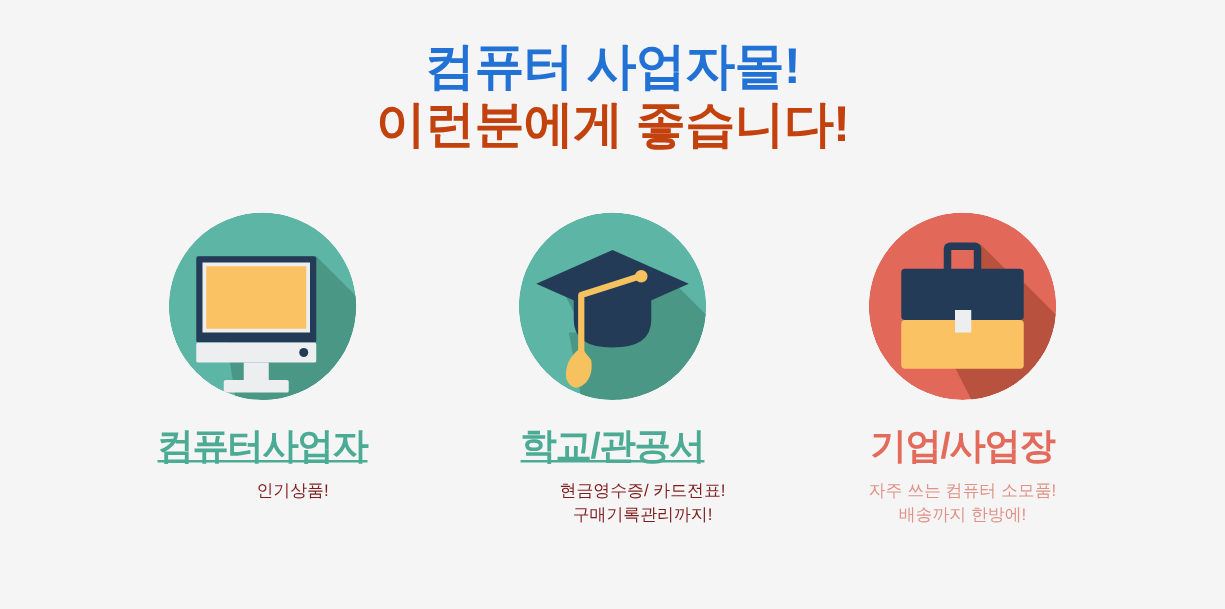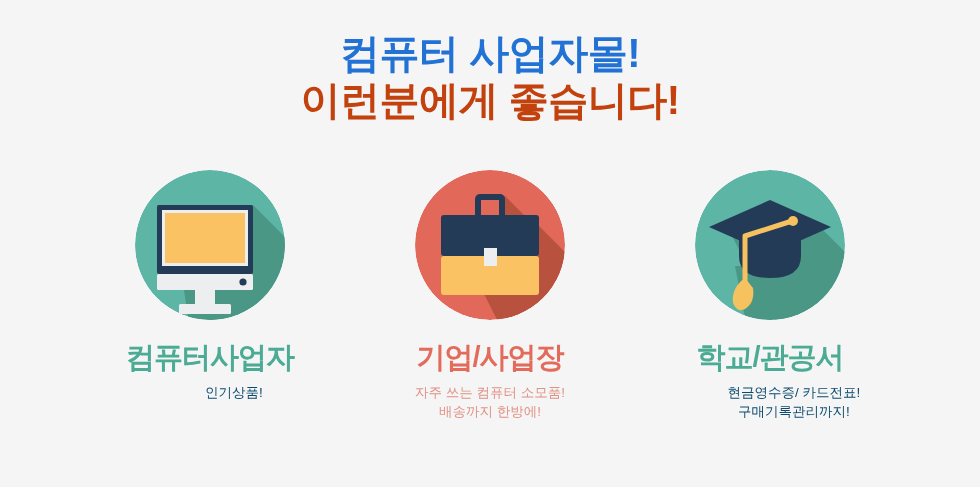--- a/index.html
+++ b/index.html
@@ -87,22 +87,22 @@
   }
   .col-sub {
     margin-top: 9px;
     font-size: 13.5px;
     line-height: 1.45;
     text-align: center;
     white-space: nowrap;
   }
   .col-sub span { display: block; }
 
-  .teal-heading  { color: #4cab95; }
-  .teal-sub      { color: #0c4a6e; margin-left: 48px; }
+  .teal-heading  { color: #4cab95; text-decoration: underline; }
+  .teal-sub      { color: #7f1d1d; margin-left: 48px; }
   .coral-heading { color: #e36b5c; }
   .coral-sub     { color: #e09287; }
 </style>
 </head>
 <body>
 
 <div class="banner">
 
   <div class="headline">
     <span class="headline-line headline-line-1">컴퓨터 사업자몰!</span>
@@ -137,20 +137,53 @@
             <rect x="44" y="134" width="52" height="10" rx="1.5" fill="#eceef0"></rect>
           </g>
         </svg>
       </div>
       <div class="col-heading teal-heading">컴퓨터사업자</div>
       <div class="col-sub teal-sub">
         <span>인기상품!</span>
       </div>
     </div>
 
+    <div class="column column-3">
+      <div class="icon-circle">
+        <svg viewBox="0 0 150 150" xmlns="http://www.w3.org/2000/svg">
+          <defs>
+            <clipPath id="clip-c3">
+                <circle cx="75" cy="75" r="75"></circle>
+              </clipPath>
+          </defs>
+          <g clip-path="url(#clip-c3)">
+            <circle cx="75" cy="75" r="75" fill="#5cb5a5"></circle>
+
+            <path d="M30 52 L120 52 L195 127 L195 200 L105 200 Z" fill="#4a9786"></path>
+            <path d="M40 96 L104 96 L195 187 L195 200 L60 200 Z" fill="#4a9786"></path>
+
+            <path d="M44 58 L106 58 L106 86 Q106 108 75 108 Q44 108 44 86 Z" fill="#243b58"></path>
+
+            <path d="M75 30 L136 57 L75 84 L14 57 Z" fill="#243b58"></path>
+
+            <path d="M97 51 L50 66 L50 112" stroke="#f6c15f" stroke-width="5" fill="none" stroke-linecap="round" stroke-linejoin="round"></path>
+
+            <circle cx="98" cy="51" r="5" fill="#f6c15f"></circle>
+
+            <path d="M50 108 Q36 118 38 133 Q42 143 50 139 Q60 133 58 118 Z" fill="#f6c15f"></path>
+          </g>
+        </svg>
+      </div>
+      <div class="col-heading teal-heading">학교/관공서</div>
+      <div class="col-sub teal-sub">
+        <span>현금영수증/ 카드전표!</span>
+        <span>구매기록관리까지!</span>
+      </div>
+    </div>
+
     <div class="column column-2">
       <div class="icon-circle">
         <svg viewBox="0 0 150 150" xmlns="http://www.w3.org/2000/svg">
           <defs>
             <clipPath id="clip-c2">
                 <circle cx="75" cy="75" r="75"></circle>
               </clipPath>
           </defs>
           <g clip-path="url(#clip-c2)">
             <circle cx="75" cy="75" r="75" fill="#e2695a"></circle>
@@ -169,47 +202,14 @@
           </g>
         </svg>
       </div>
       <div class="col-heading coral-heading">기업/사업장</div>
       <div class="col-sub coral-sub">
         <span>자주 쓰는 컴퓨터 소모품!</span>
         <span>배송까지 한방에!</span>
       </div>
     </div>
 
-    <div class="column column-3">
-      <div class="icon-circle">
-        <svg viewBox="0 0 150 150" xmlns="http://www.w3.org/2000/svg">
-          <defs>
-            <clipPath id="clip-c3">
-                <circle cx="75" cy="75" r="75"></circle>
-              </clipPath>
-          </defs>
-          <g clip-path="url(#clip-c3)">
-            <circle cx="75" cy="75" r="75" fill="#5cb5a5"></circle>
-
-            <path d="M30 52 L120 52 L195 127 L195 200 L105 200 Z" fill="#4a9786"></path>
-            <path d="M40 96 L104 96 L195 187 L195 200 L60 200 Z" fill="#4a9786"></path>
-
-            <path d="M44 58 L106 58 L106 86 Q106 108 75 108 Q44 108 44 86 Z" fill="#243b58"></path>
-
-            <path d="M75 30 L136 57 L75 84 L14 57 Z" fill="#243b58"></path>
-
-            <path d="M97 51 L50 66 L50 112" stroke="#f6c15f" stroke-width="5" fill="none" stroke-linecap="round" stroke-linejoin="round"></path>
-
-            <circle cx="98" cy="51" r="5" fill="#f6c15f"></circle>
-
-            <path d="M50 108 Q36 118 38 133 Q42 143 50 139 Q60 133 58 118 Z" fill="#f6c15f"></path>
-          </g>
-        </svg>
-      </div>
-      <div class="col-heading teal-heading">학교/관공서</div>
-      <div class="col-sub teal-sub">
-        <span>현금영수증/ 카드전표!</span>
-        <span>구매기록관리까지!</span>
-      </div>
-    </div>
-
   </div>
 </div>
 
 </body></html>

